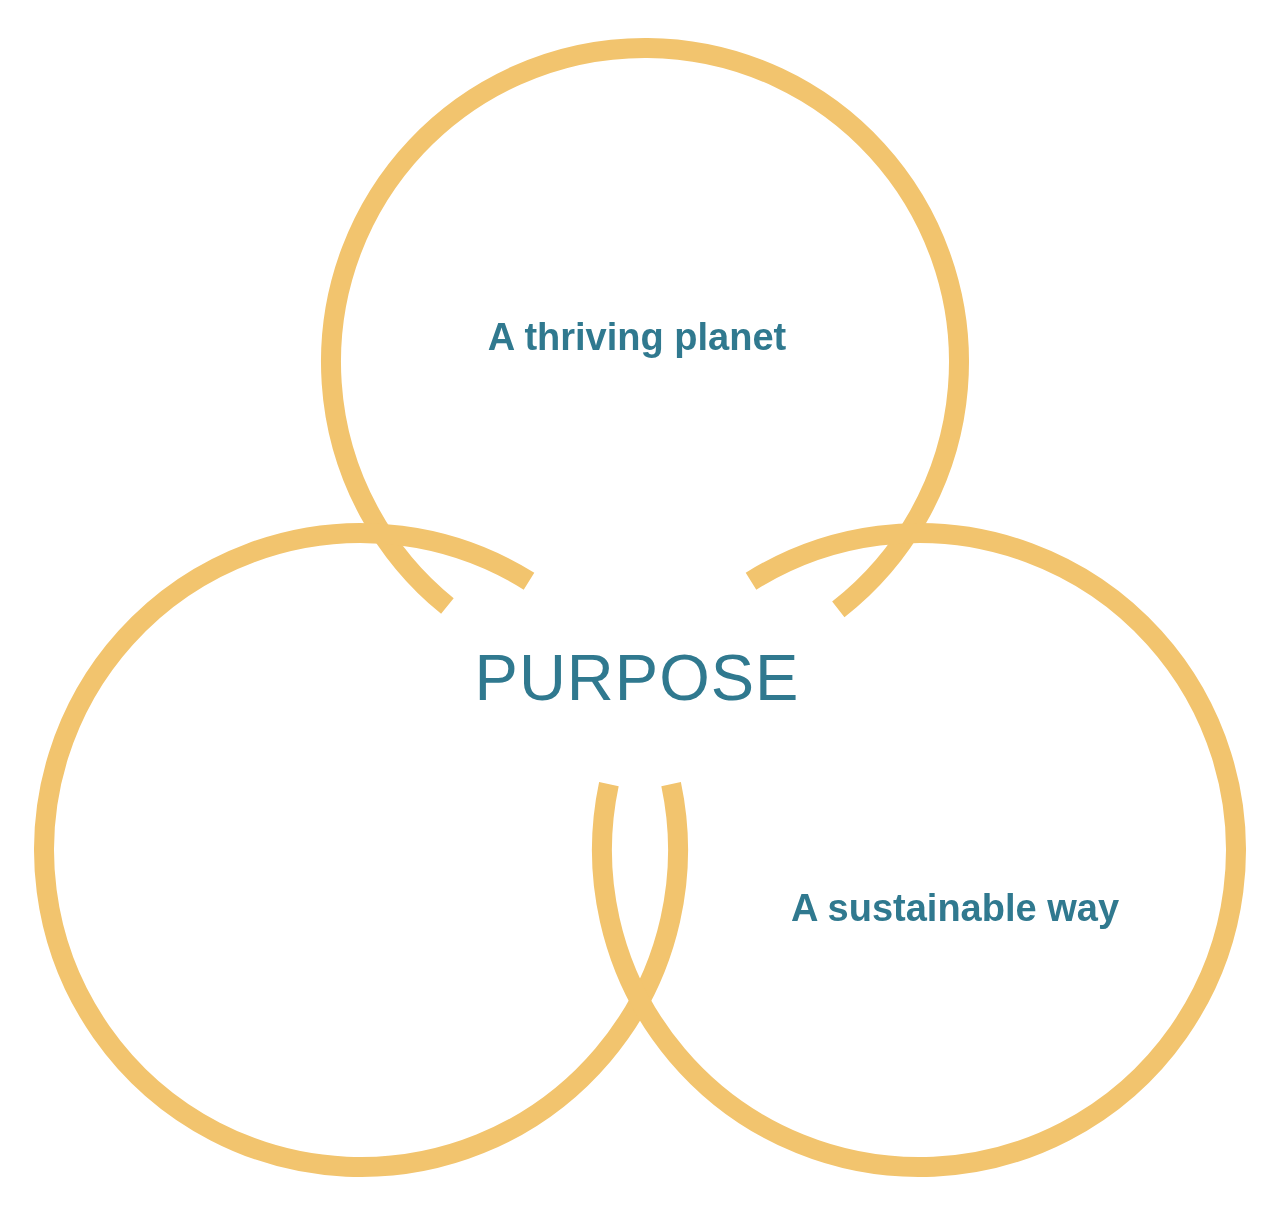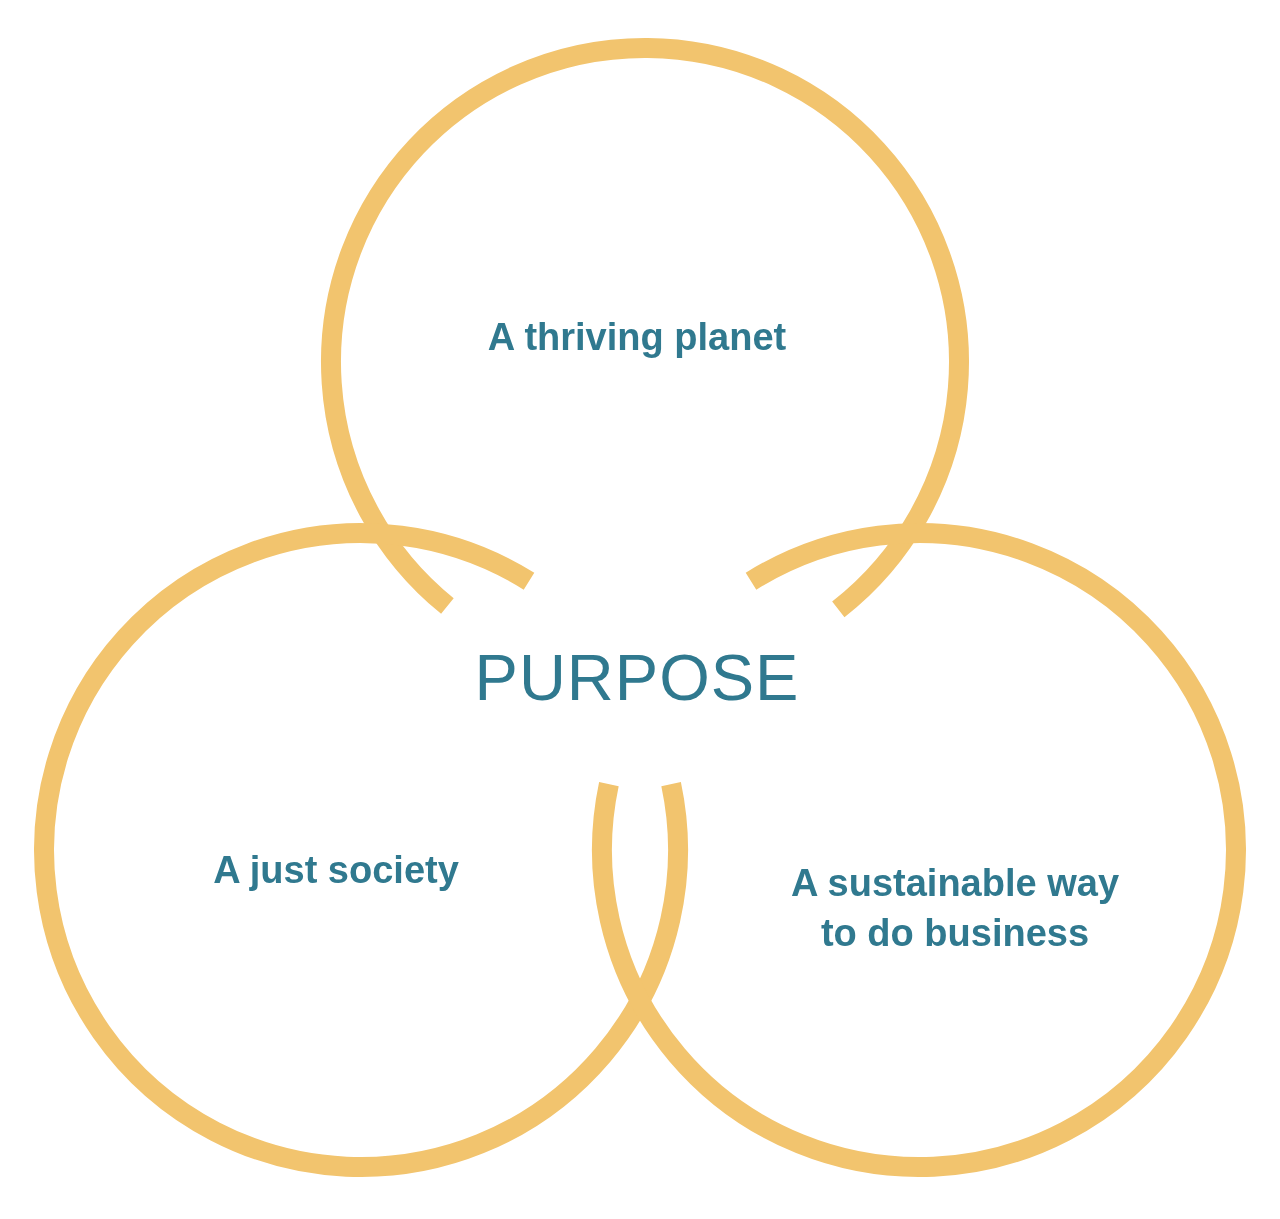--- a/index.html
+++ b/index.html
@@ -51,23 +51,19 @@
   <svg width="1280" height="1219" viewBox="0 0 1280 1219">
     <path fill="none" stroke-linecap="butt" d="M 447.4 606.0 A 314 314 0 1 1 838.3 609.4" stroke="#F2C46E" stroke-width="20"></path>
     <path fill="none" stroke-linecap="butt" d="M 671.1 784.1 A 317 317 0 1 1 529.0 581.2" stroke="#F2C46E" stroke-width="20"></path>
     <path fill="none" stroke-linecap="butt" d="M 751.0 581.2 A 317 317 0 1 1 608.9 784.1" stroke="#F2C46E" stroke-width="20"></path>
   </svg>
 
   <div class="label label-planet">
     <span>A thriving planet</span>
   </div>
 
-  <div class="label label-society">
-    <span>A just society</span>
-  </div>
 
   <div class="label label-business">
     <span>A sustainable way</span>
-    <span>to do business</span>
   </div>
 
   <div class="center-title">PURPOSE</div>
 </div>
 
 </body></html>

